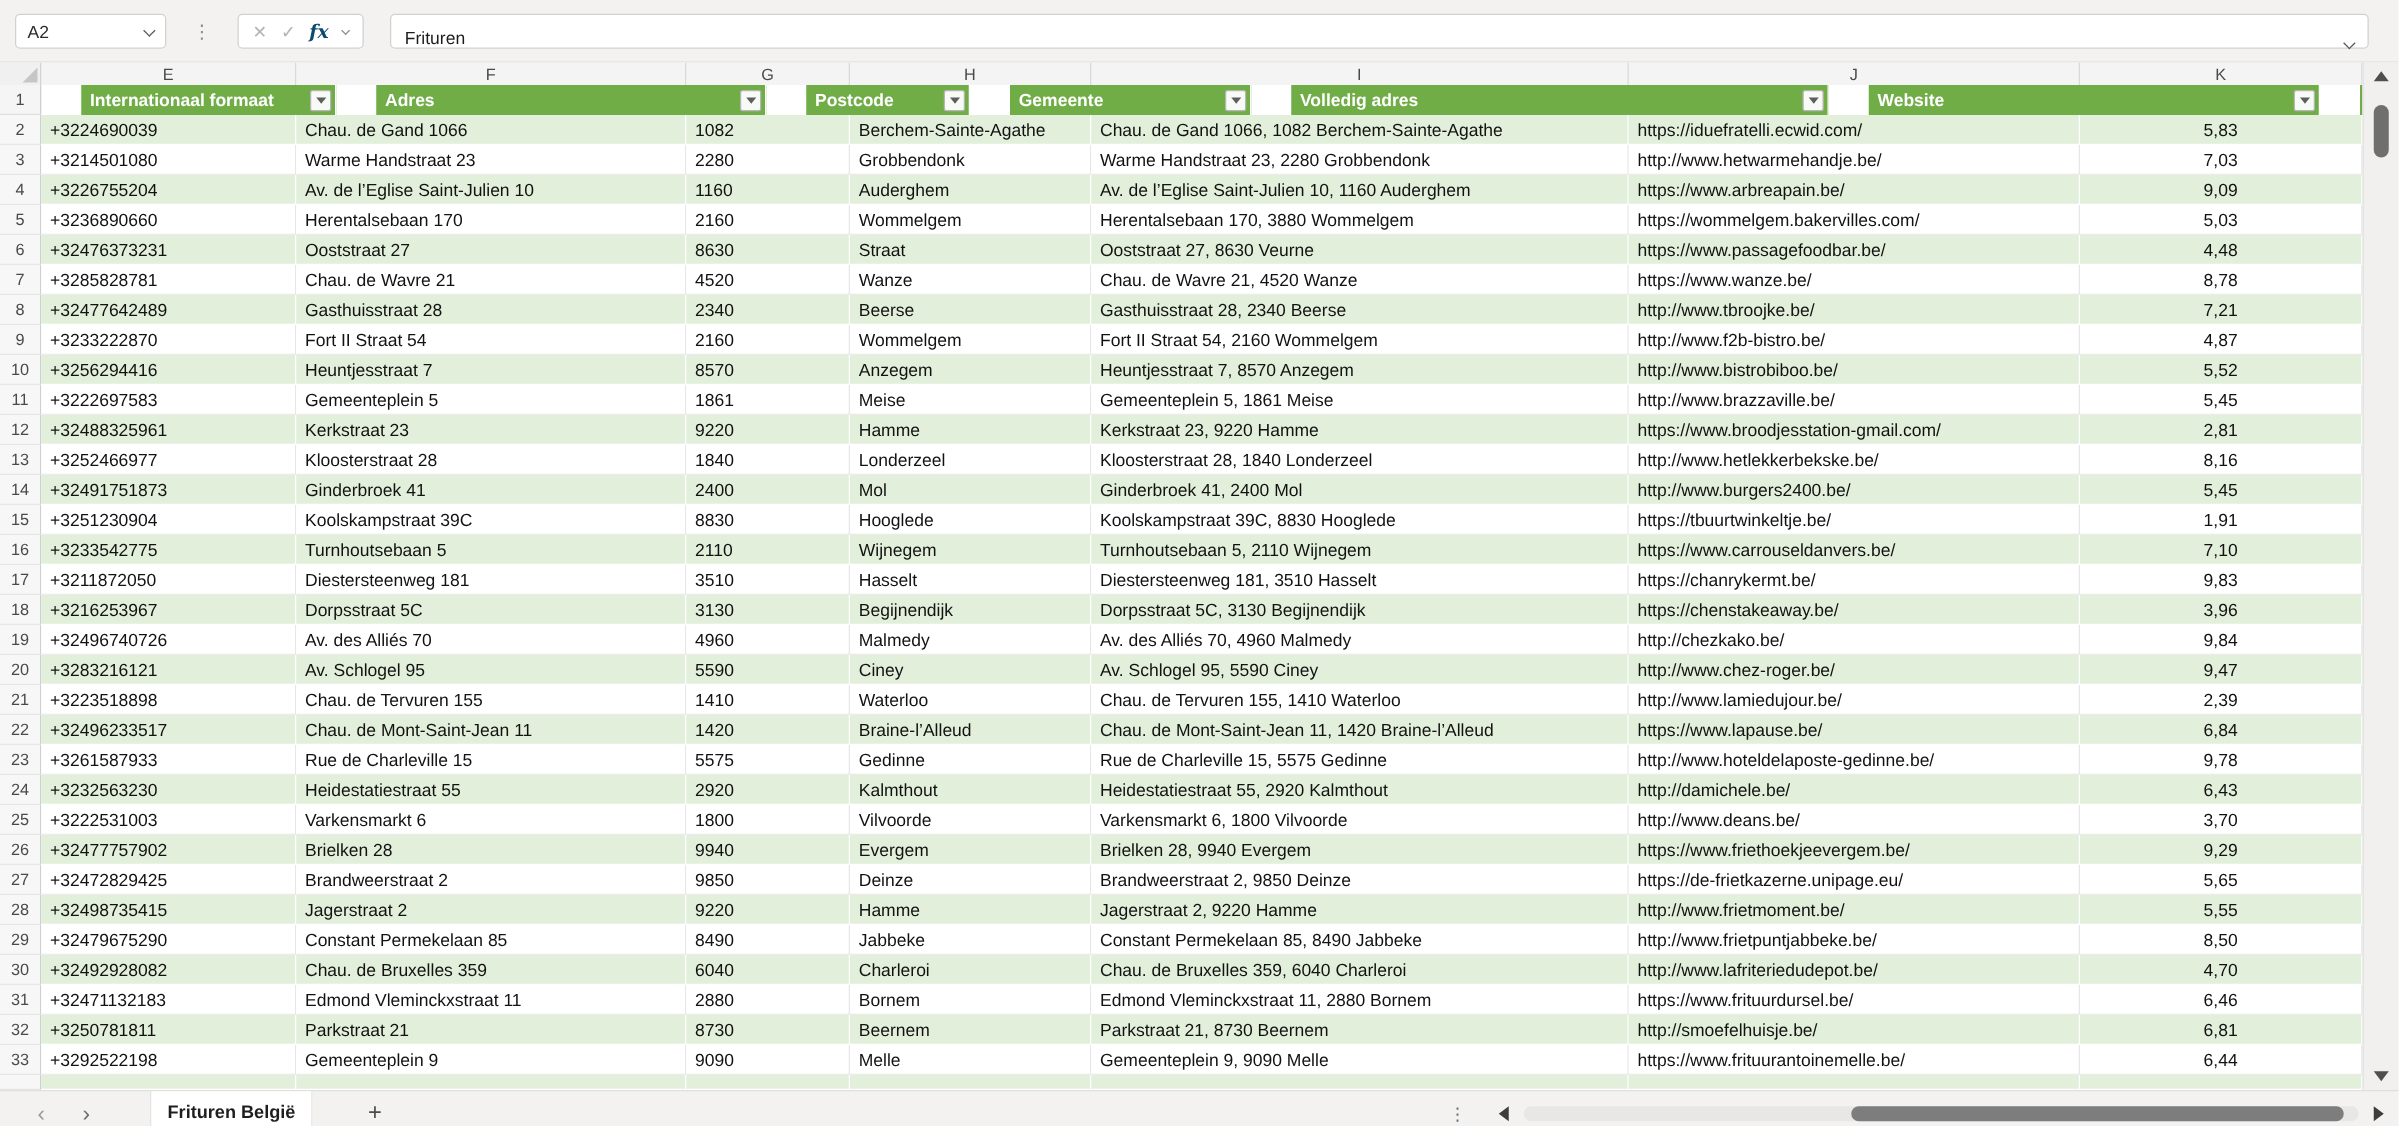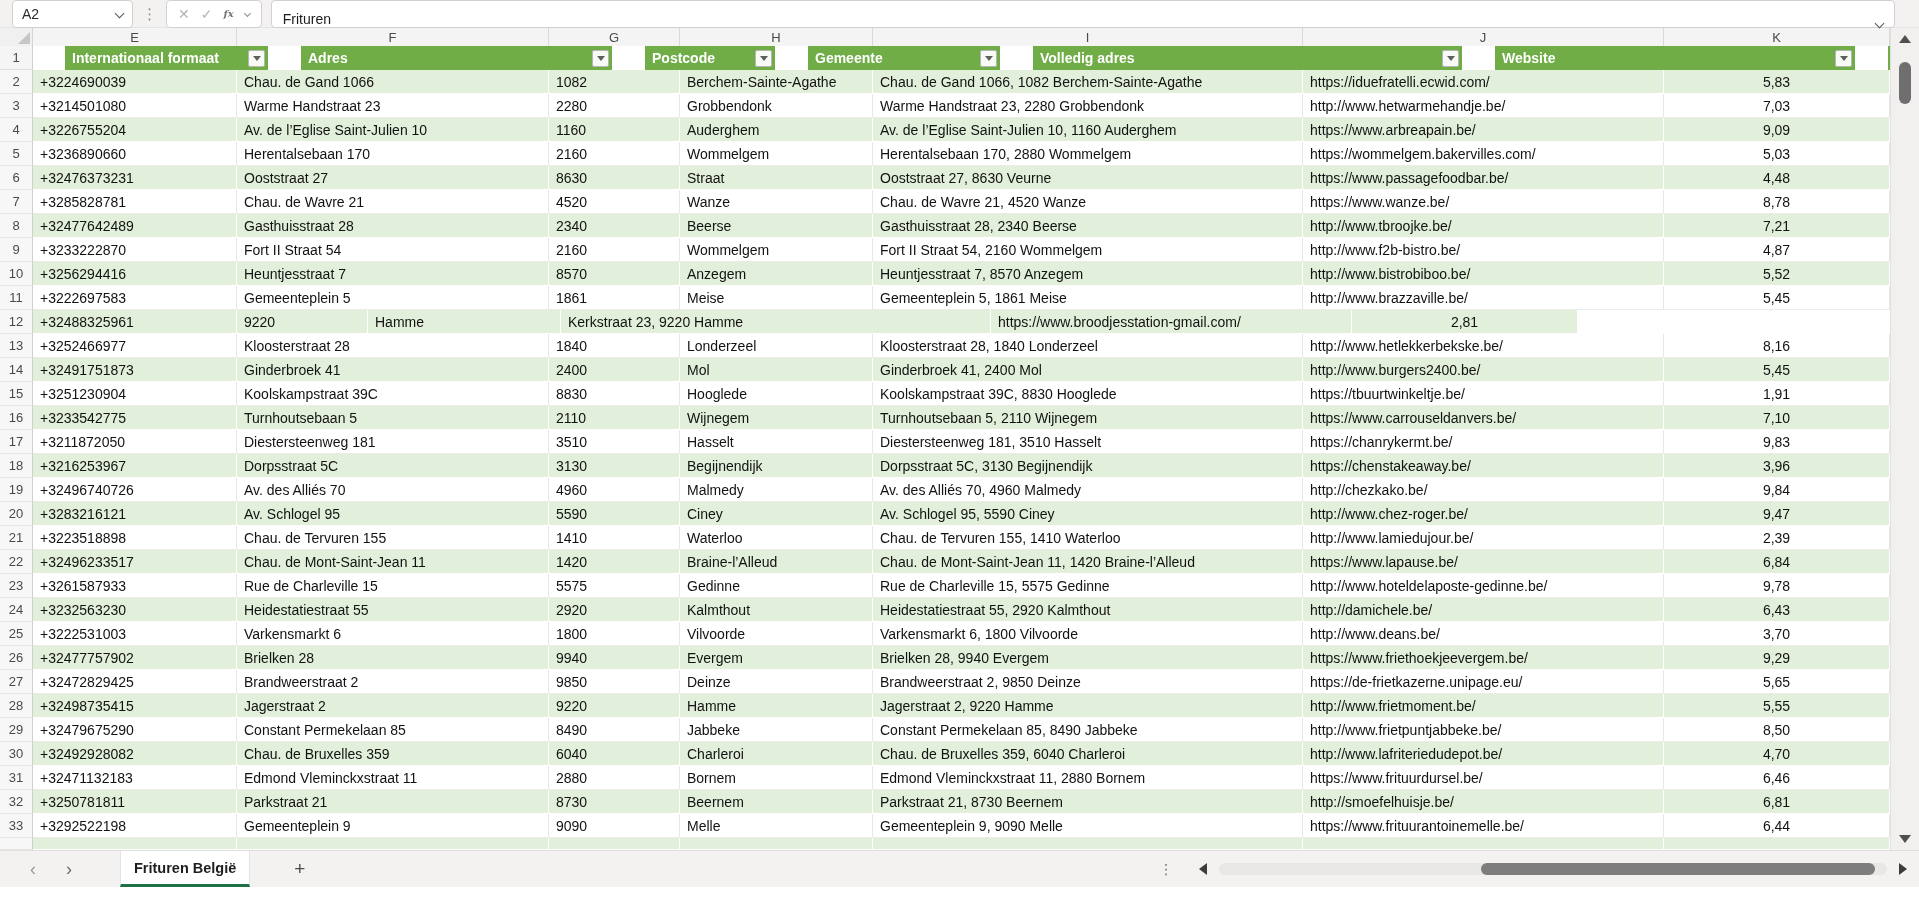--- a/index.html
+++ b/index.html
@@ -1,34 +1,34 @@
 <!DOCTYPE html>
 <html style="--header-green: #70AD47; --band-green: #E2EFDA; --tab-green: #1E7145;"><head>
 <meta charset="utf-8">
 <style>
   * { box-sizing: border-box; margin: 0; padding: 0; }
   html,body { width:1919px; height:901px; overflow:hidden; background:#fff;
               font-family:"Liberation Sans", sans-serif; }
 
   
-  .topbar { height:28px; background:#f3f2f1; display:flex; align-items:center;
-            padding:0 24px 0 12px; border-bottom:1px solid #e4e4e4; }
+  .topbar { height:50px; background:#f3f2f1; display:flex; align-items:center;
+            padding:0 24px 0 12px; border-bottom:1px solid #e4e4e4;gap:12px; }
   .name-box { width:121px; height:28px; background:#fff; border:1px solid #d1d1d1;
               border-radius:4px; display:flex; align-items:center; padding:0 9px;
               font-size:14px; color:#2b2b2b; }
   .chev-shape { width:7px; height:7px; border-right:1.6px solid #555;
                 border-bottom:1.6px solid #555; transform:rotate(45deg); flex:none; }
   .chev-sm { width:5px; height:5px; border-width:1.4px; border-color:#8a8a8a; }
   .ml-auto { margin-left:auto; }
   .dots { color:#8a8a8a; font-size:15px; margin:0 9px; }
   .fx-group { height:28px; background:#fff; border:1px solid #d1d1d1; border-radius:4px;
               display:flex; align-items:center; gap:11px; padding:0 11px; }
   .fx-x, .fx-check { color:#b3b3b3; font-size:14px; }
   .fx-label { font-family:"DejaVu Serif", serif; font-style:italic; font-weight:bold;
-              color:#737373; font-size:10px; }
+              color:#0c4a6e; font-size:15px; }
   .formula-box { flex:1; height:28px; background:#fff; border:1px solid #d1d1d1;
                  border-radius:4px; margin-left:9px; display:flex; align-items:flex-end;
                  padding:0 11px; font-size:14px; color:#1c1c1c; }
 
   
   .grid { display:flex; height:822px; }
   .sheet { width:1890px; overflow:hidden; }
 
   .letters { display:flex; height:18px; background:#f4f4f4; }
   .corner { width:33px; position:relative; border-right:1px solid #d4d4d4;
@@ -212,21 +212,21 @@
           <div class="cell col-full_address">Av. de l’Eglise Saint-Julien 10, 1160 Auderghem</div>
           <div class="cell col-website">https://www.arbreapain.be/</div>
           <div class="cell col-score">9,09</div>
         </div>
         <div class="row">
           <div class="rownum">5</div>
           <div class="cell col-phone">+3236890660</div>
           <div class="cell col-address">Herentalsebaan 170</div>
           <div class="cell col-postcode">2160</div>
           <div class="cell col-municipality">Wommelgem</div>
-          <div class="cell col-full_address">Herentalsebaan 170, 2880 Wommelgem</div>
+          <div class="cell col-full_address">Herentalsebaan 170, 3880 Wommelgem</div>
           <div class="cell col-website">https://wommelgem.bakervilles.com/</div>
           <div class="cell col-score">5,03</div>
         </div>
         <div class="row band">
           <div class="rownum">6</div>
           <div class="cell col-phone">+32476373231</div>
           <div class="cell col-address">Ooststraat 27</div>
           <div class="cell col-postcode">8630</div>
           <div class="cell col-municipality">Straat</div>
           <div class="cell col-full_address">Ooststraat 27, 8630 Veurne</div>
@@ -279,20 +279,21 @@
           <div class="cell col-address">Gemeenteplein 5</div>
           <div class="cell col-postcode">1861</div>
           <div class="cell col-municipality">Meise</div>
           <div class="cell col-full_address">Gemeenteplein 5, 1861 Meise</div>
           <div class="cell col-website">http://www.brazzaville.be/</div>
           <div class="cell col-score">5,45</div>
         </div>
         <div class="row band">
           <div class="rownum">12</div>
           <div class="cell col-phone">+32488325961</div>
+          <div class="cell col-address">Kerkstraat 23</div>
           <div class="cell col-postcode">9220</div>
           <div class="cell col-municipality">Hamme</div>
           <div class="cell col-full_address">Kerkstraat 23, 9220 Hamme</div>
           <div class="cell col-website">https://www.broodjesstation-gmail.com/</div>
           <div class="cell col-score">2,81</div>
         </div>
         <div class="row">
           <div class="rownum">13</div>
           <div class="cell col-phone">+3252466977</div>
           <div class="cell col-address">Kloosterstraat 28</div>

